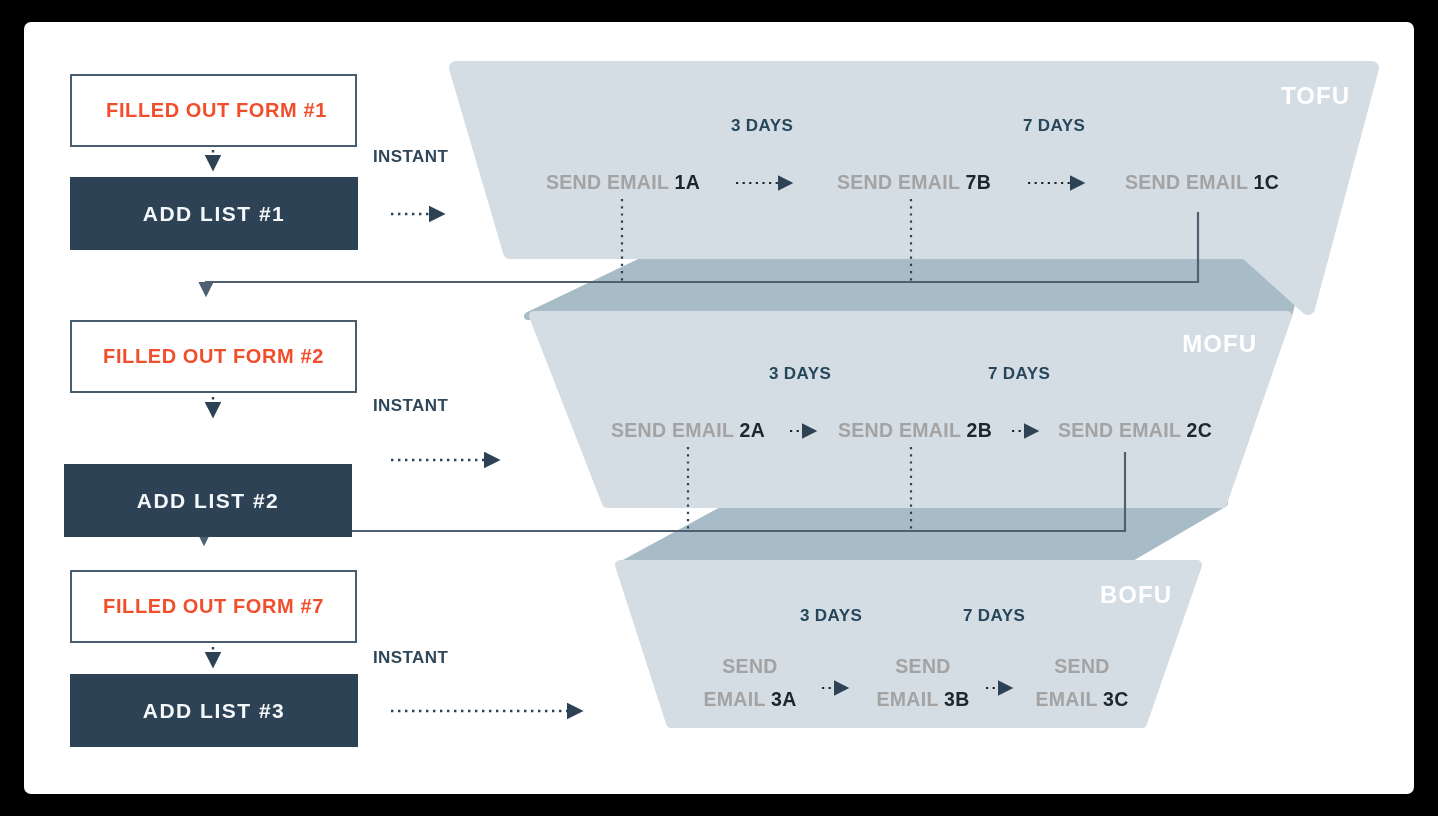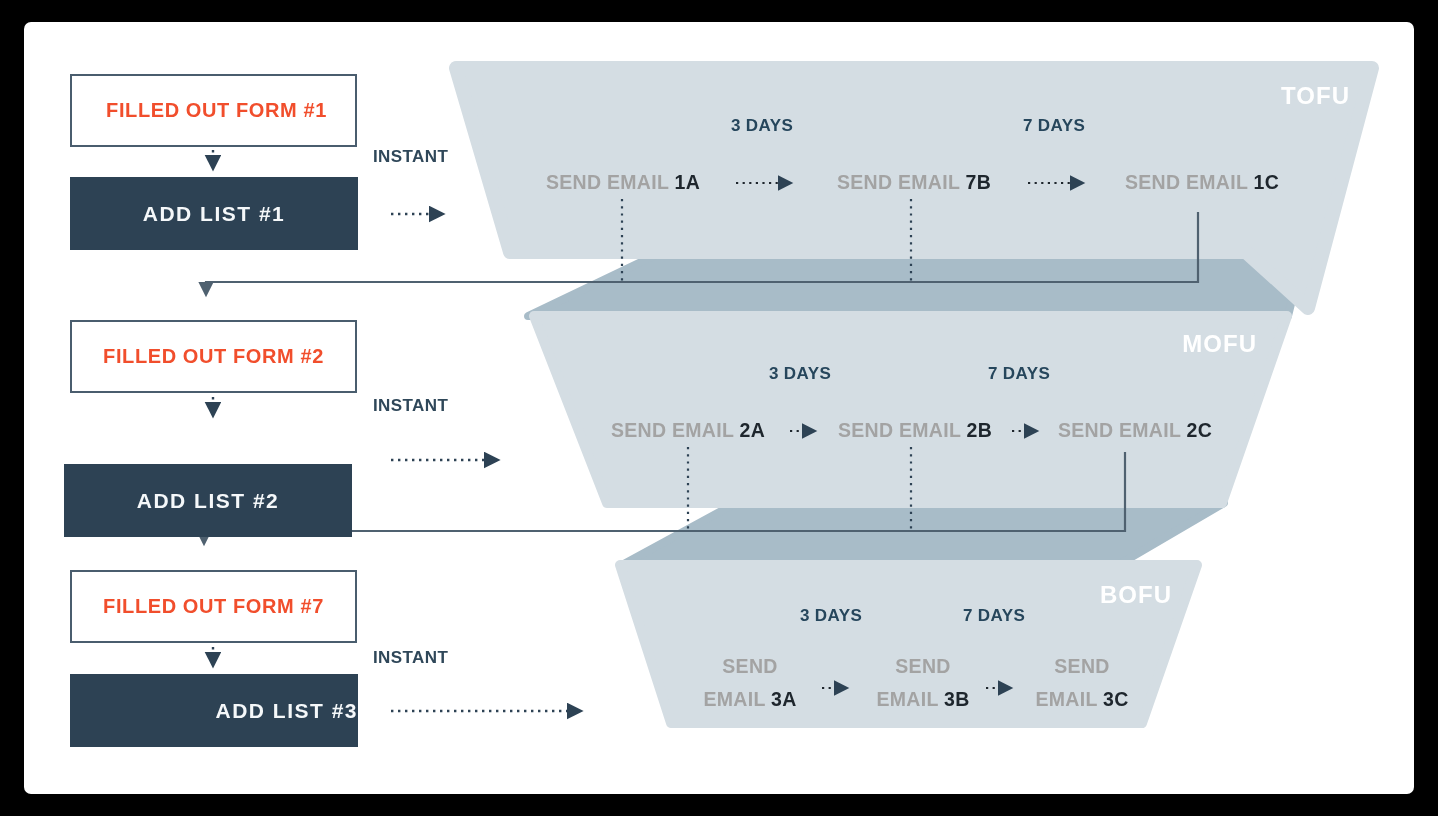--- a/index.html
+++ b/index.html
@@ -112,21 +112,21 @@
     <span class="code">2B</span>
   </div>
   <div class="email" style="left:1035px;top:419px;">
     <span class="act">SEND EMAIL</span>
     <span class="code">2C</span>
   </div>
 
   <div class="form-box" style="left:70px;top:570px;">
     <span class="form-title">FILLED OUT FORM #7</span>
   </div>
-  <div class="list-box" style="left:70px;top:674px;justify-content:flex-end;">
+  <div class="list-box" style="left:70px;top:674px;">
     <span class="list-label">ADD LIST #3</span>
   </div>
   <div class="instant" style="left:373px;top:648px;">INSTANT</div>
   <div class="tier" style="left:972px;top:581px;">BOFU</div>
   <div class="days" style="left:781px;top:606px;">3 DAYS</div>
   <div class="days" style="left:944px;top:606px;">7 DAYS</div>
   <div class="email email-wrap" style="left:694px;top:650px;">
     <span class="act">SEND EMAIL</span>
     <span class="code">3A</span>
   </div>

